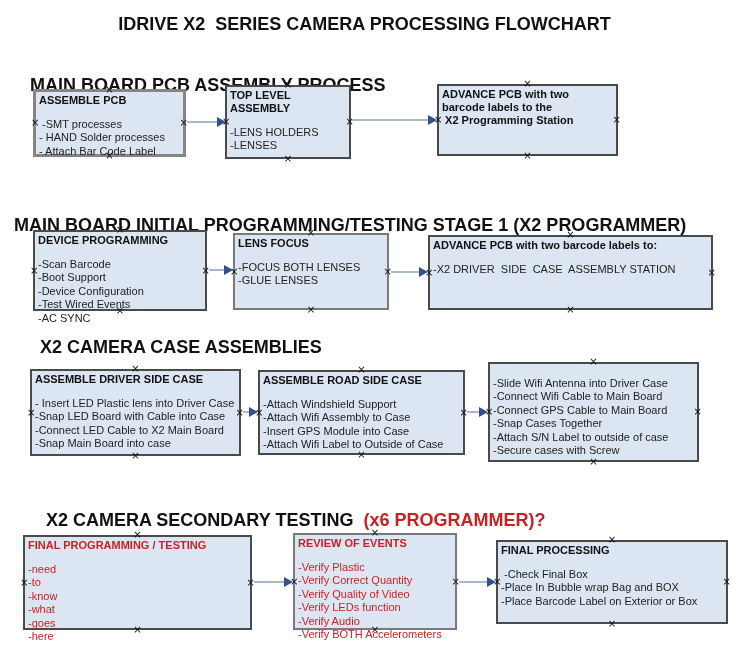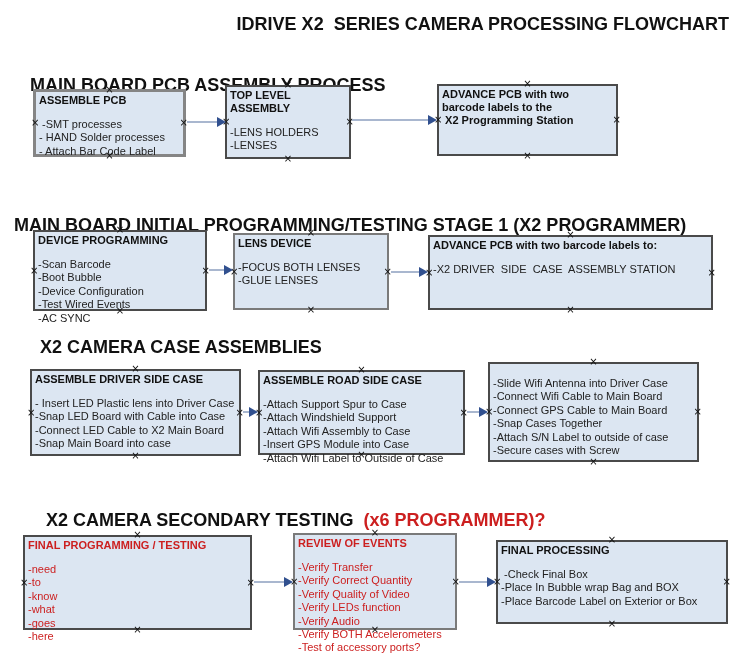--- a/index.html
+++ b/index.html
@@ -2,21 +2,21 @@
 <html style="--c-red: #cc1f1f; --c-box_fill: #dce6f2; --c-arrow_line: #a9b7cf; --c-arrow_head: #31508f;"><head>
 <meta charset="utf-8">
 <style>
   html,body{margin:0;padding:0;}
   body{
     width:747px;height:662px;position:relative;background:#ffffff;
     font-family:"Liberation Sans","DejaVu Sans",sans-serif;
     color:#1a1a1a;overflow:hidden;
   }
   .page-title{
-    position:absolute;top:14px;left:0;width:729px;text-align:right;
+    position:absolute;top:14px;left:0;width:729px;text-align:center;
     font-size:18px;font-weight:bold;white-space:pre;letter-spacing:0px;color:#111;
   }
   .section-heading{
     position:absolute;font-size:18px;font-weight:bold;white-space:pre;color:#111;
   }
   .section-heading .red-part{color:var(--c-red,#cc1f1f);}
   .fbox{
     position:absolute;box-sizing:border-box;
     border:2px solid #4a4a4a;background:var(--c-box_fill,#dce6f2);
     padding:2px 4px 2px 3px;
@@ -97,32 +97,32 @@
   </div>
 
 <div class="section-heading" style="left:4px;top:194px;">
   <span>MAIN BOARD INITIAL PROGRAMMING/TESTING STAGE 1 (X2 PROGRAMMER)</span><span class="red-part"></span>
 </div>
 
 <div class="fbox" style="left:33px;top:230px;width:174px;height:81px;">
   <div class="box-title">DEVICE PROGRAMMING</div>
   <div class="box-lines">
       <div class="line">-Scan Barcode</div>
-      <div class="line">-Boot Bubble</div>
+      <div class="line">-Boot Support</div>
       <div class="line">-Device Configuration</div>
       <div class="line">-Test Wired Events</div>
       <div class="line">-AC SYNC</div>
     </div>
 <span class="handle h-t">×</span>
     <span class="handle h-b">×</span>
     <span class="handle h-l">×</span>
     <span class="handle h-r">×</span>
   </div>
 <div class="fbox b-gray2" style="left:233px;top:233px;width:156px;height:77px;">
-  <div class="box-title">LENS DEVICE</div>
+  <div class="box-title">LENS FOCUS</div>
   <div class="box-lines">
       <div class="line">-FOCUS BOTH LENSES</div>
       <div class="line">-GLUE LENSES</div>
     </div>
 <span class="handle h-t">×</span>
     <span class="handle h-b">×</span>
     <span class="handle h-l">×</span>
     <span class="handle h-r">×</span>
   </div>
 <div class="fbox" style="left:428px;top:235px;width:285px;height:75px;">
@@ -156,21 +156,20 @@
       <div class="line">-Snap Main Board into case</div>
     </div>
 <span class="handle h-t">×</span>
     <span class="handle h-b">×</span>
     <span class="handle h-l">×</span>
     <span class="handle h-r">×</span>
   </div>
 <div class="fbox" style="left:258px;top:370px;width:207px;height:85px;">
   <div class="box-title">ASSEMBLE ROAD SIDE CASE</div>
   <div class="box-lines">
-      <div class="line">-Attach Support Spur to Case</div>
       <div class="line">-Attach Windshield Support</div>
       <div class="line">-Attach Wifi Assembly to Case</div>
       <div class="line">-Insert GPS Module into Case</div>
       <div class="line">-Attach Wifi Label to Outside of Case</div>
     </div>
 <span class="handle h-t">×</span>
     <span class="handle h-b">×</span>
     <span class="handle h-l">×</span>
     <span class="handle h-r">×</span>
   </div>
@@ -211,27 +210,26 @@
       <div class="line">-here</div>
     </div>
 <span class="handle h-t">×</span>
     <span class="handle h-b">×</span>
     <span class="handle h-l">×</span>
     <span class="handle h-r">×</span>
   </div>
 <div class="fbox red-box b-gray2" style="left:293px;top:533px;width:164px;height:97px;">
   <div class="box-title">REVIEW OF EVENTS</div>
   <div class="box-lines">
-      <div class="line">-Verify Transfer</div>
+      <div class="line">-Verify Plastic</div>
       <div class="line">-Verify Correct Quantity</div>
       <div class="line">-Verify Quality of Video</div>
       <div class="line">-Verify LEDs function</div>
       <div class="line">-Verify Audio</div>
       <div class="line">-Verify BOTH Accelerometers</div>
-      <div class="line">-Test of accessory ports?</div>
     </div>
 <span class="handle h-t">×</span>
     <span class="handle h-b">×</span>
     <span class="handle h-l">×</span>
     <span class="handle h-r">×</span>
   </div>
 <div class="fbox" style="left:496px;top:540px;width:232px;height:84px;">
   <div class="box-title">FINAL PROCESSING</div>
   <div class="box-lines">
       <div class="line"> -Check Final Box</div>

